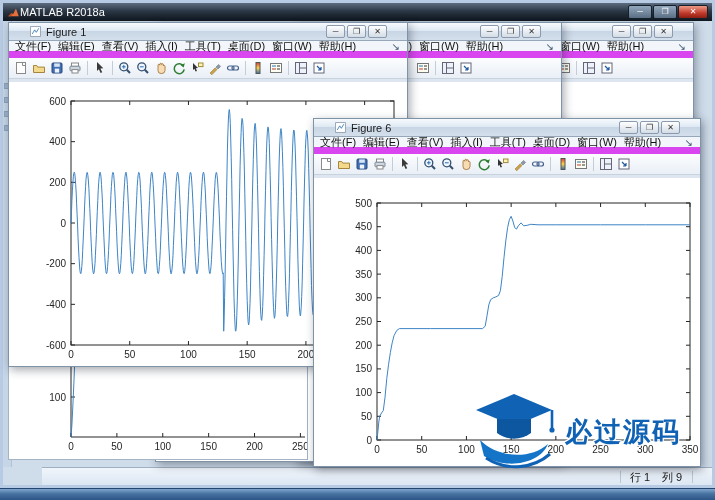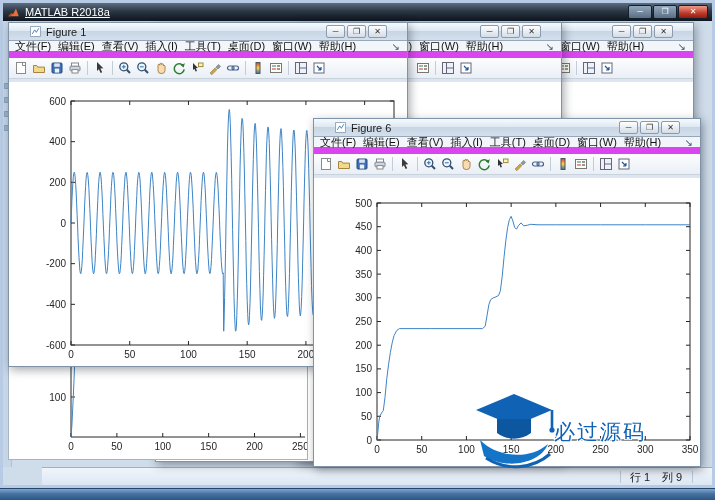--- a/index.html
+++ b/index.html
@@ -5,21 +5,21 @@
   * { box-sizing: border-box; margin:0; padding:0; }
   html,body { width:715px; height:500px; overflow:hidden; }
   body { position:relative; font-family:"Liberation Sans","DejaVu Sans",sans-serif; background:#9db8d2; }
 
   
   #matlab-window { position:absolute; left:0; top:0; width:715px; height:488px;
     background:#cfdcea; border:3px solid #b7cce4; z-index:1; }
   #matlab-titlebar { position:absolute; left:0; top:0; right:0; height:18px;
     background:linear-gradient(#5d6d80 0%, #2b3745 45%, #10171f 100%);
     display:flex; align-items:center; color:#fff; font-size:11px; padding:0 4px; }
-  #matlab-title { margin-left:5px; flex:1; white-space:nowrap;text-decoration:underline; }
+  #matlab-title { flex:1; white-space:nowrap; }
   .mw-btns { display:flex; gap:1px; }
   .mw-btn { width:24px; height:14px; border:1px solid #14202c; border-radius:2px;
     background:linear-gradient(#93a7bc,#5d7186); color:#fff; font-size:8px;
     line-height:12px; text-align:center; }
   .mw-btn.close { background:linear-gradient(#ef9a86,#c0392b 60%,#8e1f12); width:30px; }
   #matlab-leftstrip { position:absolute; left:0; top:18px; bottom:18px; width:9px;
     background:#c6d6e7; border-right:1px solid #b0c2d6; }
   .strip-dot { position:absolute; left:1px; width:6px; height:6px; background:#9db4cc; border:1px solid #8aa2bb; }
   #matlab-statusbar { position:absolute; left:0; right:0; bottom:0; height:18px;
     background:linear-gradient(#f0f5fb,#dce7f3); border-top:1px solid #9fb0c2;
@@ -60,22 +60,22 @@
     background:#fff; border:1px solid #a5b4c4; border-top:0; z-index:4; overflow:hidden; }
   #win-fig1 { left:8px;  top:22px;  width:400px; height:345px; z-index:5; }
   #win-fig6 { left:313px; top:118px; width:388px; height:349px; z-index:6; }
 
   svg.chart text { font-family:"Liberation Sans","DejaVu Sans",sans-serif; }
 
   
   #watermark { position:absolute; left:468px; top:382px; width:220px; height:100px;
     z-index:10; display:flex; align-items:center; }
   #wm-texts { margin-left:-6px; }
-  #wm-line1 { font-size:21px; font-weight:normal; color:#1062b4; letter-spacing:2px;
-    text-shadow:-1px -1px 0 #fff, 1px -1px 0 #fff, -1px 1px 0 #fff, 1px 1px 0 #fff; }
+  #wm-line1 { font-size:27px; font-weight:bold; color:#1062b4; letter-spacing:2px;
+    text-shadow:-1px -1px 0 #fff, 1px -1px 0 #fff, -1px 1px 0 #fff, 1px 1px 0 #fff;margin-left:11px; }
   #wm-line2 { font-size:16px; font-weight:bold; color:#1062b4; margin-top:2px;
     text-shadow:-1px -1px 0 #fff, 1px -1px 0 #fff, -1px 1px 0 #fff, 1px 1px 0 #fff; }
 </style>
 </head>
 <body>
 
 <svg aria-hidden="true" style="position:absolute;width:0;height:0">
   <defs>
     <linearGradient id="cbgrad" x1="0" y1="0" x2="0" y2="1">
       <stop offset="0" stop-color="#d04030"></stop>

